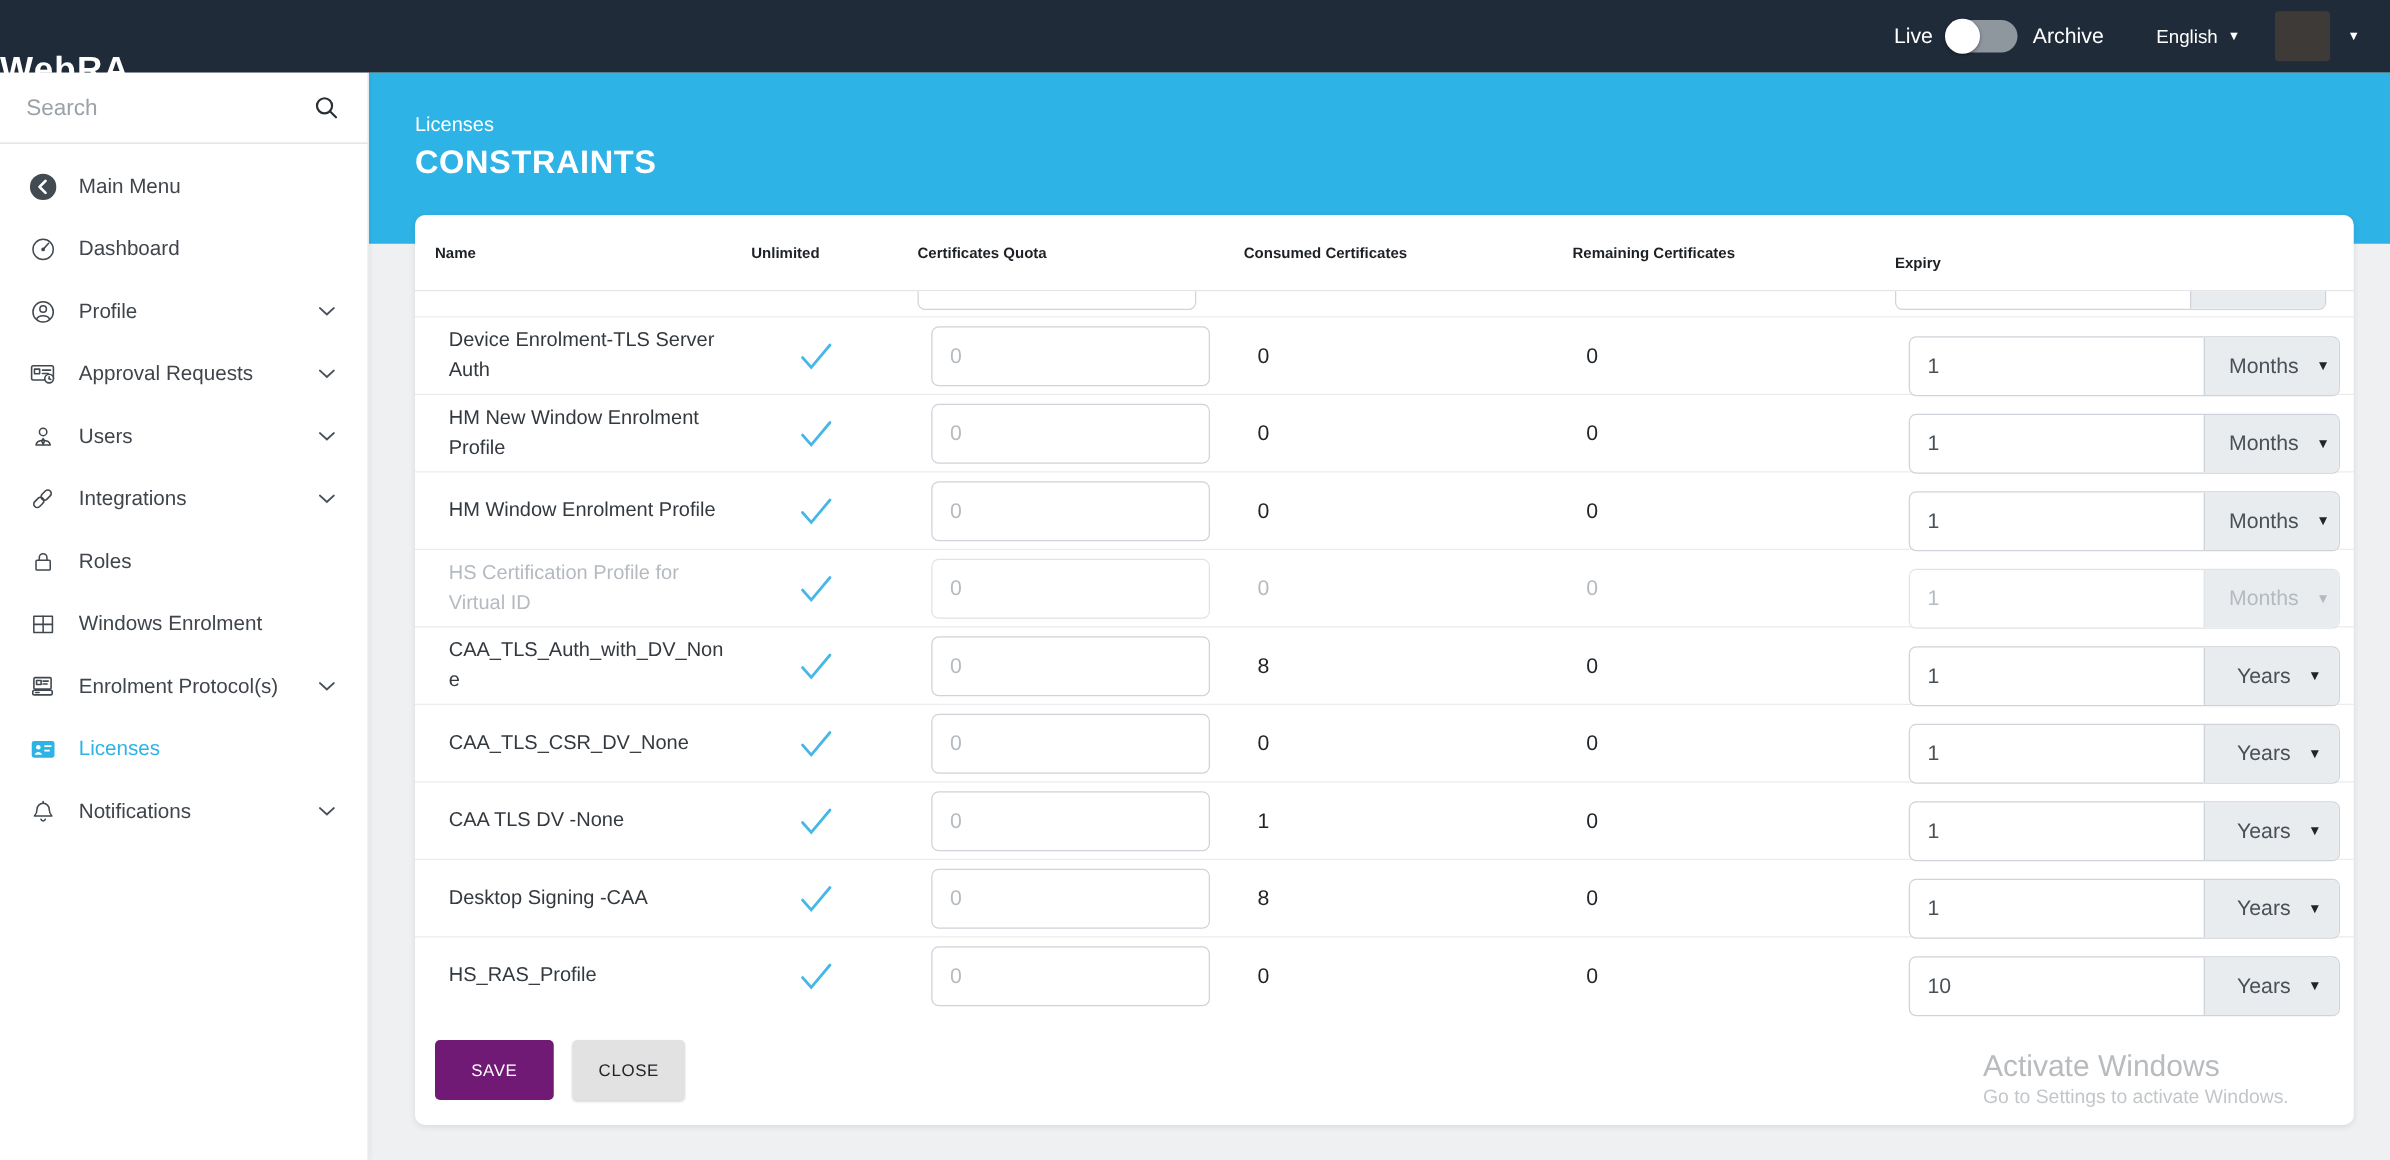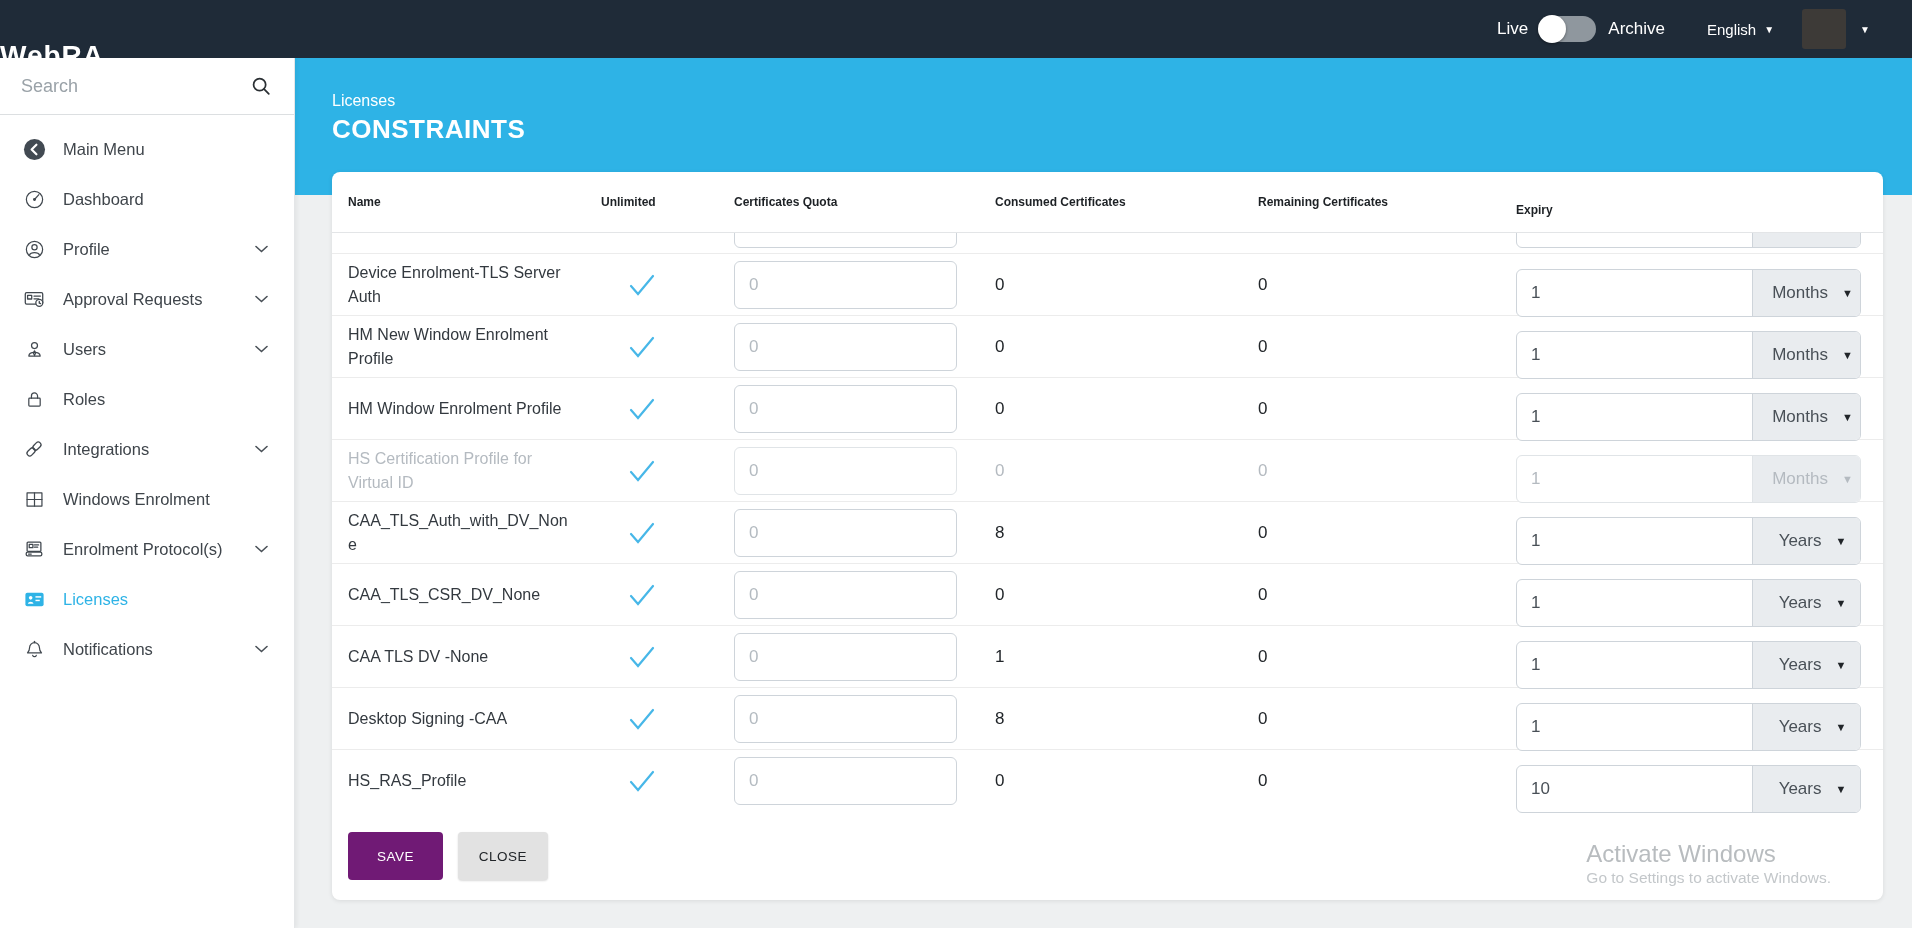--- a/index.html
+++ b/index.html
@@ -3,21 +3,21 @@
 <meta charset="utf-8">
 <style>
   * { margin:0; padding:0; box-sizing:border-box; }
   html,body { width:1912px; height:928px; overflow:hidden; font-family:"Liberation Sans", sans-serif; background:#eef0f1; }
 
   
   .topbar { position:absolute; left:0; top:0; width:1912px; height:58px; background:#1f2b38; display:flex; align-items:center; z-index:30; }
   .brand { display:flex; flex-direction:column; cursor:pointer; }
   .brand-co { color:#fff; font-size:9px; letter-spacing:.5px; font-weight:bold; line-height:10px; }
   .brand-prod { color:#fff; font-size:28px; font-weight:bold; letter-spacing:1px; line-height:28px;margin-top:44px; }
-  .topbar-right { margin-left:auto; display:flex; align-items:center; padding-right:42px; }
+  .topbar-right { margin-left:auto; display:flex; align-items:center; padding-right:24px; }
   .tb-label { color:#fff; font-size:17px; }
   .toggle { width:56px; height:26px; background:#8f979e; border-radius:13px; margin:0 12px; position:relative; cursor:pointer; }
   .toggle-knob { position:absolute; left:-2px; top:-1px; width:28px; height:28px; border-radius:50%; background:#fff; box-shadow:0 1px 3px rgba(0,0,0,.4); }
   .lang { color:#fff; font-size:15px; margin-left:42px; display:flex; align-items:center; gap:8px; cursor:pointer; }
   .caret-w { color:#fff; font-size:10px; }
   .avatar { width:44px; height:40px; background:#3d3a37; border-radius:3px; margin-left:28px; cursor:pointer; }
   .av-caret { margin-left:14px; cursor:pointer; }
 
   
   .sidebar { position:absolute; left:0; top:58px; width:295px; height:870px; background:#fff; border-right:1px solid #e4e6e8; box-shadow:2px 0 4px rgba(0,0,0,.05); z-index:20; }
@@ -43,21 +43,21 @@
   .card { position:absolute; left:37px; top:114px; width:1551px; height:728px; background:#fff; border-radius:8px; box-shadow:0 1px 5px rgba(0,0,0,.09); z-index:10; }
   .grid { display:flex; align-items:center; }
   .c-name { flex:0 0 260px; padding:0 16px; overflow-wrap:anywhere; font-size:16px; color:#33393f; line-height:24px; }
   .c-unlim { flex:0 0 142px; padding-left:9px; }
   .c-quota { flex:0 0 257px; }
   .c-cons { flex:0 0 267px; padding-left:4px; font-size:17px; color:#212529; }
   .c-rem { flex:0 0 258px; font-size:17px; color:#212529; }
   .c-exp { flex:0 0 345px;margin-top:16px; }
   .thead { height:61px; border-bottom:1px solid #e3e5e7; font-weight:bold; font-size:16px; color:#1d2125; }
   .thead div { font-size:12px; color:#1d2125; }
-  .trow { height:62px; border-bottom:1px solid #ececec; }
+  .trow { height:62px; border-bottom:1px solid #ececec;justify-content:center; }
   .trow.last { border-bottom:none; }
   .check { margin-left:26px; display:block; }
   .q-input { width:223px; height:48px; border:1px solid #ced4da; border-radius:6px; padding-left:14px; font-size:17px; color:#495057; font-family:"Liberation Sans", sans-serif; outline:none; background:#fff; }
   .q-input::placeholder { color:#b4bbc1; }
   .exp-group { width:345px; height:48px; border:1px solid #ced4da; border-radius:6px; display:flex; overflow:hidden; background:#fff; }
   .exp-val { flex:1; border:none; outline:none; padding-left:14px; font-size:17px; color:#495057; font-family:"Liberation Sans", sans-serif; background:transparent; }
   .exp-unit { flex:0 0 120px; background:#e9ecef; border-left:1px solid #ced4da; display:flex; align-items:center; justify-content:center; gap:14px; font-size:17px; color:#495057; cursor:pointer; }
   .exp-caret { font-size:11px; color:#212529; }
   
   .trow.disabled .c-name, .trow.disabled .c-cons, .trow.disabled .c-rem { color:#b4bac0; }
@@ -168,40 +168,40 @@
             <path d="M12,13.5 l-1.3,2.2 1.3,3.3 1.3,-3.3 Z"></path>
           </svg>
         </span>
       <span class="nav-label">Users</span>
       <svg class="nav-chev" width="13" height="8" viewBox="0 0 13 8" fill="none" stroke="#495057" stroke-width="1.6" stroke-linecap="round">
           <polyline points="1,1.5 6.5,6.5 12,1.5"></polyline>
         </svg>
     </div>
     <div class="nav-item">
       <span class="nav-ic">
-          <svg class="ic" width="21" height="21" viewBox="0 0 24 24" stroke-width="1.7">
-            <rect x="5.5" y="10.5" width="13" height="9" rx="1"></rect>
-            <path d="M8.5,10.5 V8 a3.5,3.5 0 0 1 7,0 V10.5"></path>
-          </svg>
-        </span>
-      <span class="nav-label">Roles</span>
-    </div>
-    <div class="nav-item">
-      <span class="nav-ic">
           <svg class="ic" width="22" height="22" viewBox="0 0 24 24" stroke-width="1.8">
             <g transform="rotate(-45 12 12)">
               <rect x="2.5" y="9" width="10" height="6" rx="3"></rect>
               <rect x="11.5" y="9" width="10" height="6" rx="3"></rect>
             </g>
           </svg>
         </span>
       <span class="nav-label">Integrations</span>
       <svg class="nav-chev" width="13" height="8" viewBox="0 0 13 8" fill="none" stroke="#495057" stroke-width="1.6" stroke-linecap="round">
           <polyline points="1,1.5 6.5,6.5 12,1.5"></polyline>
         </svg>
+    </div>
+    <div class="nav-item">
+      <span class="nav-ic">
+          <svg class="ic" width="21" height="21" viewBox="0 0 24 24" stroke-width="1.7">
+            <rect x="5.5" y="10.5" width="13" height="9" rx="1"></rect>
+            <path d="M8.5,10.5 V8 a3.5,3.5 0 0 1 7,0 V10.5"></path>
+          </svg>
+        </span>
+      <span class="nav-label">Roles</span>
     </div>
     <div class="nav-item">
       <span class="nav-ic">
           <svg class="ic" width="21" height="21" viewBox="0 0 24 24" stroke-width="1.6">
             <rect x="3.5" y="4.5" width="17" height="15"></rect>
             <line x1="12" y1="4.5" x2="12" y2="19.5"></line>
             <line x1="3.5" y1="12" x2="20.5" y2="12"></line>
           </svg>
         </span>
       <span class="nav-label">Windows Enrolment</span>

